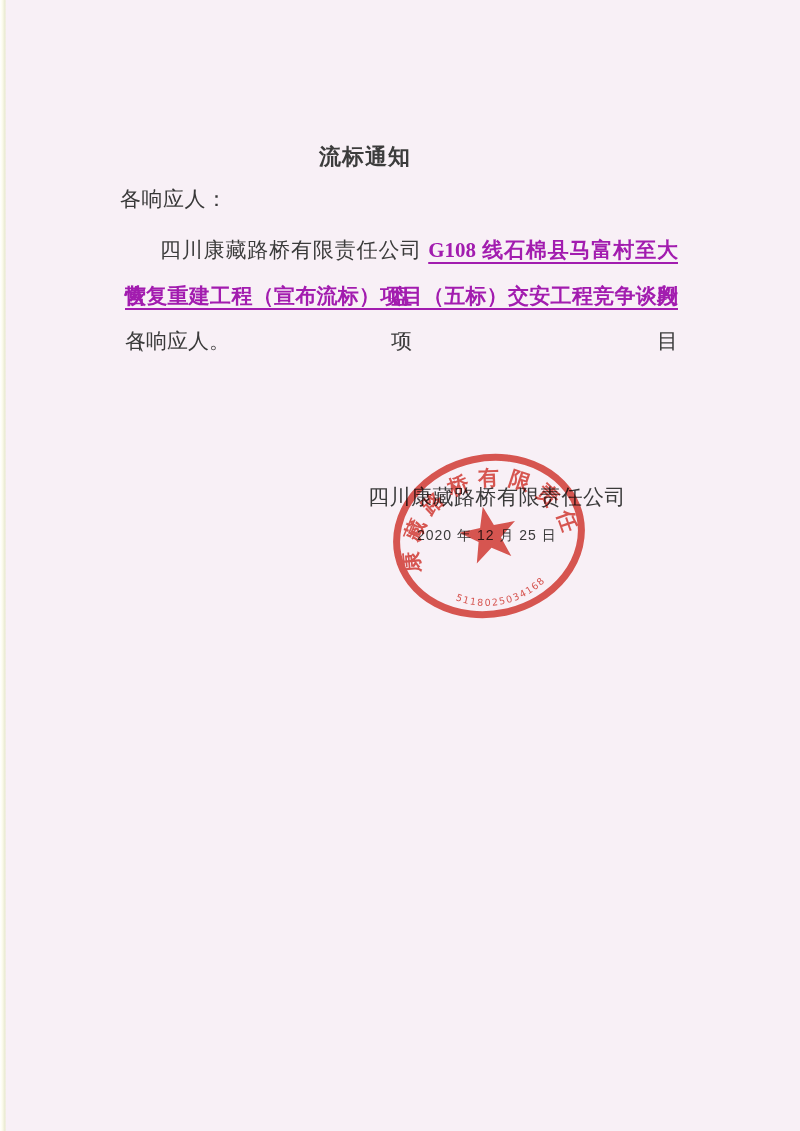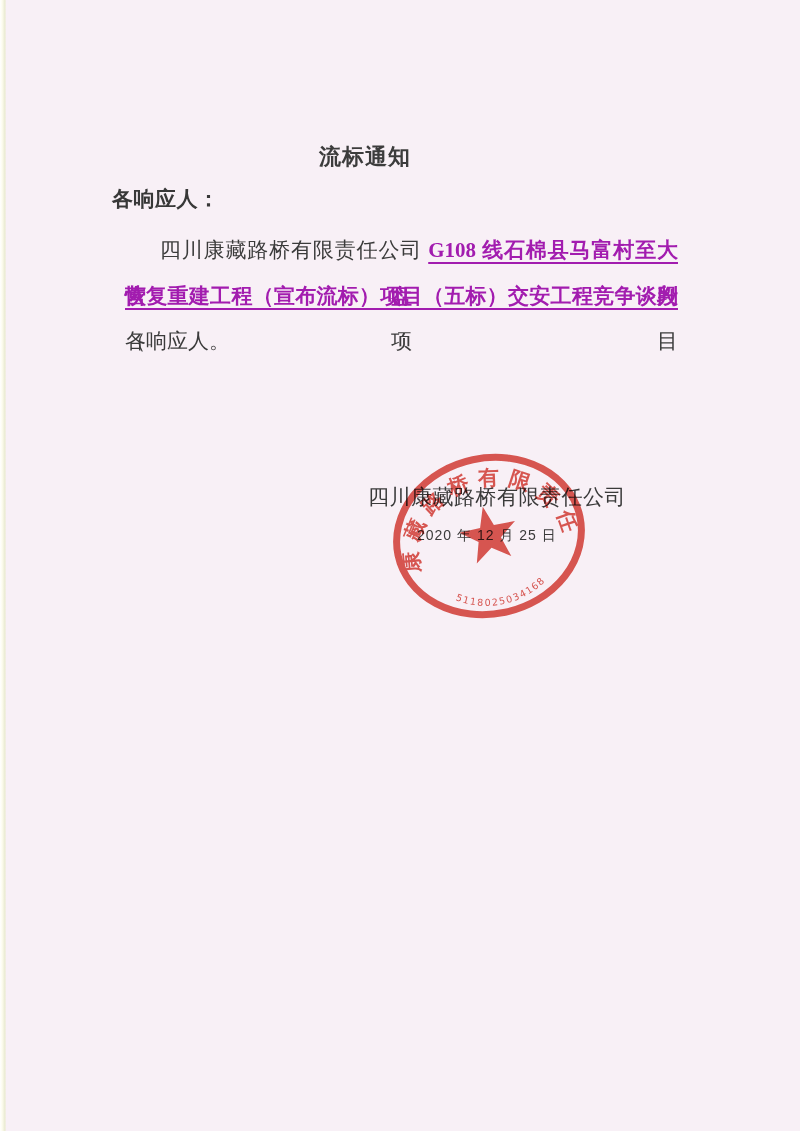--- a/index.html
+++ b/index.html
@@ -19,22 +19,22 @@
     position:absolute;left:0;top:0;width:6px;height:100%;
     background:linear-gradient(to right,#ffffff 0%,#fdfcee 35%,#ecedd6 75%,#f3eee4 100%);
   }
   .title{
     position:absolute;left:0;top:142px;width:718px;
     text-align:center;
     font-size:22px;font-weight:bold;color:#3c3c3c;
     letter-spacing:1px;margin:0;
   }
   .salutation{
-    position:absolute;left:106px;top:185px;
-    font-size:21px;font-weight:bold;color:#383838;
+    position:absolute;left:114px;top:185px;
+    font-size:21px;font-weight:normal;color:#383838;
     letter-spacing:0.5px;
   }
   .para{
     position:absolute;left:119px;top:228px;width:553px;
     font-size:21px;color:#3b3b3b;
   }
   .pline{
     height:45.5px;line-height:45.5px;
     text-align:justify;text-align-last:justify;
     white-space:normal;

